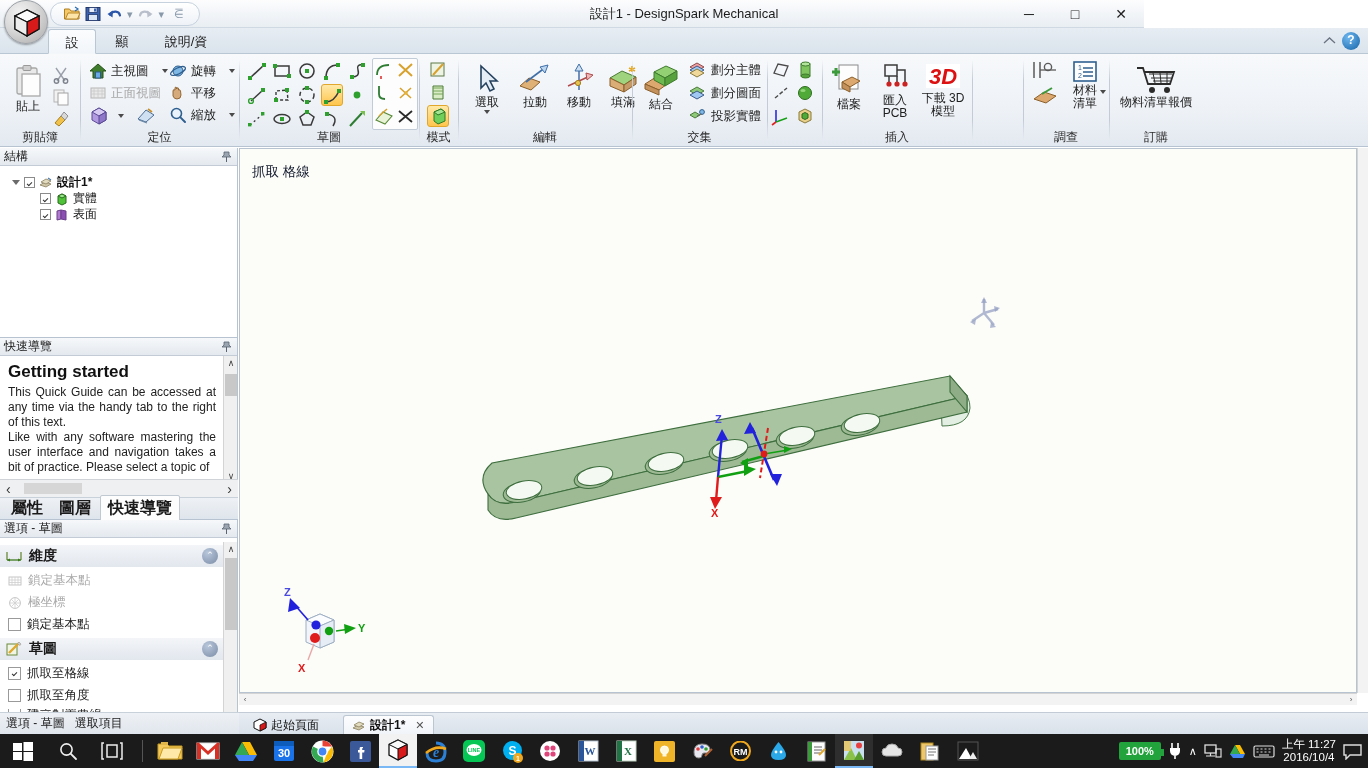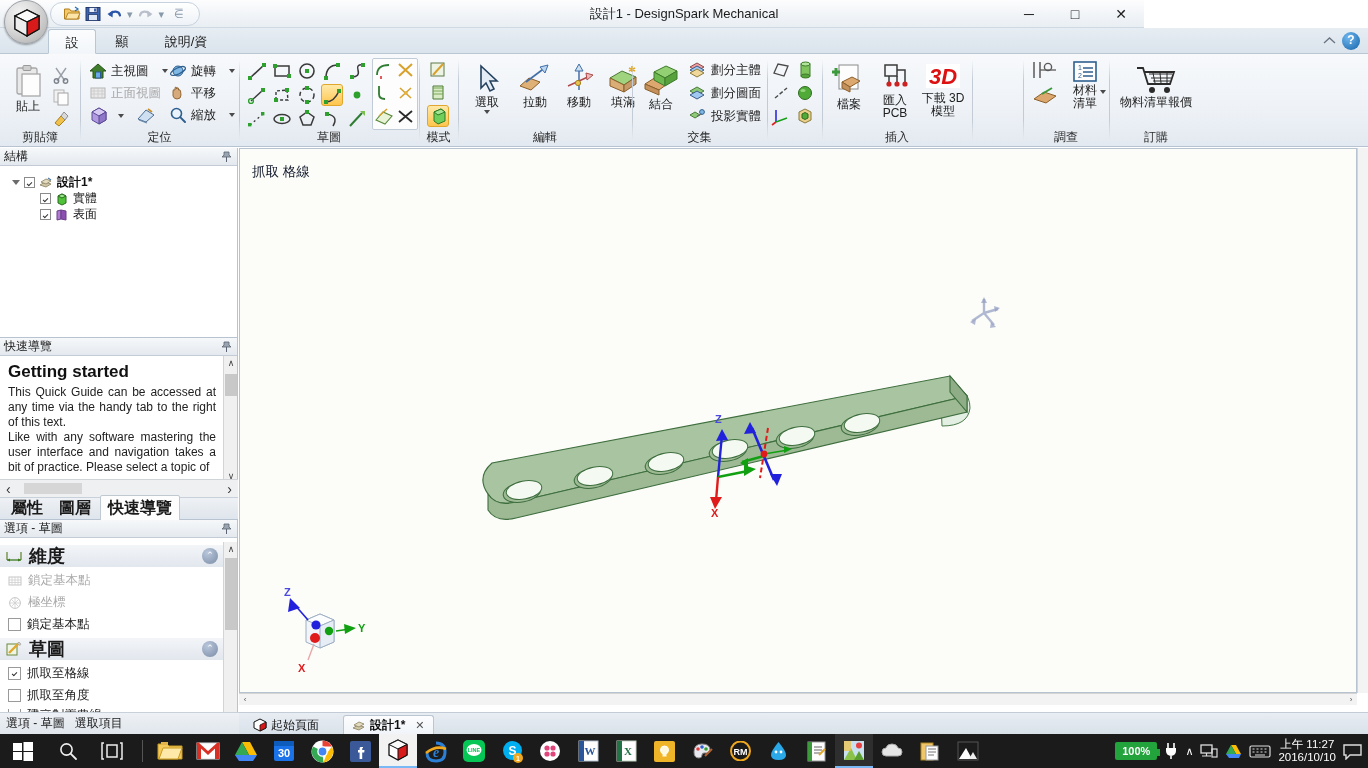--- a/index.html
+++ b/index.html
@@ -108,21 +108,21 @@
          display:flex; align-items:center; justify-content:space-between; padding:0 6px; }
   .hnav .tb{ position:absolute; left:24px; top:3px; width:58px; height:11px; background:#d6d6d6; }
   .ptabs{ position:absolute; left:0; bottom:0; width:238px; height:22px;
           background:linear-gradient(to bottom,#eef1f5,#dfe5ec); border-top:1px solid #c8d0da; display:flex; align-items:center; gap:2px; padding-left:4px; }
   .ptab{ font-size:16px; color:#1a1a1a; padding:2px 7px;font-weight:bold; }
   .ptab.active{ background:#fdfdfd; border:1px solid #c0c8d2; border-radius:2px; }
   #options-panel{ position:absolute; left:0; top:520px; width:238px; height:212px;
     background:#fff; border-right:1px solid #b7c3d1; }
   .opt-section{ position:absolute; left:0; width:224px; height:22px;
     background:linear-gradient(to bottom,#f3f5f8,#e2e7ee); display:flex; align-items:center; gap:6px; padding-left:5px; }
-  .opt-section .t{ font-size:18px; font-weight:bold; color:#1a1a1a; }
+  .opt-section .t{ font-size:14px; font-weight:bold; color:#1a1a1a; }
   .chev{ position:absolute; right:6px; top:3px; width:16px; height:16px; border-radius:50%;
     background:radial-gradient(circle at 35% 30%,#b9c7db,#7b8ca6); color:#fff; font-size:9px; text-align:center; line-height:15px; }
   .opt-row{ position:absolute; left:8px; display:flex; align-items:center; gap:6px; font-size:12.5px; color:#1b1b1b; }
   .opt-row.dis{ color:#aaa; }
   .sqbox{ width:13px; height:13px; border:1px solid #9a9a9a; background:#fff; display:inline-block; position:relative; }
   .sqbox.on:after{ content:""; position:absolute; left:3px; top:4px; width:4px; height:2px;
     border-left:1.6px solid #333; border-bottom:1.6px solid #333; transform:rotate(-45deg); }
   
   #viewport{ position:absolute; left:239px; top:148px; width:1118px; height:545px;
     background:#fcfcf8; border:1px solid #b7c3d1; overflow:hidden; }
@@ -1124,21 +1124,21 @@
         </svg>
     </span>
     <span>
       <svg width="22" height="14" viewBox="0 0 22 14">
           <rect x="1" y="2" width="20" height="11" rx="1.5" fill="none" stroke="#ddd" stroke-width="1.2"></rect>
           <path d="M3.5 5h2M7.5 5h2M11.5 5h2M15.5 5h2M3.5 8h2M7.5 8h2M11.5 8h2M15.5 8h2M6 11h10" stroke="#ddd" stroke-width="1.2"></path>
         </svg>
     </span>
     <span class="clock">
       <span style="display:block">上午 11:27</span>
-      <span style="display:block">2016/10/10</span>
+      <span style="display:block">2016/10/4</span>
     </span>
     <span>
       <svg width="19" height="17" viewBox="0 0 19 17">
           <path d="M1 2h17v10H7l-4 4v-4H1z" fill="none" stroke="#ddd" stroke-width="1.4"></path>
         </svg>
     </span>
   </div>
 </div>
 
 </body></html>

